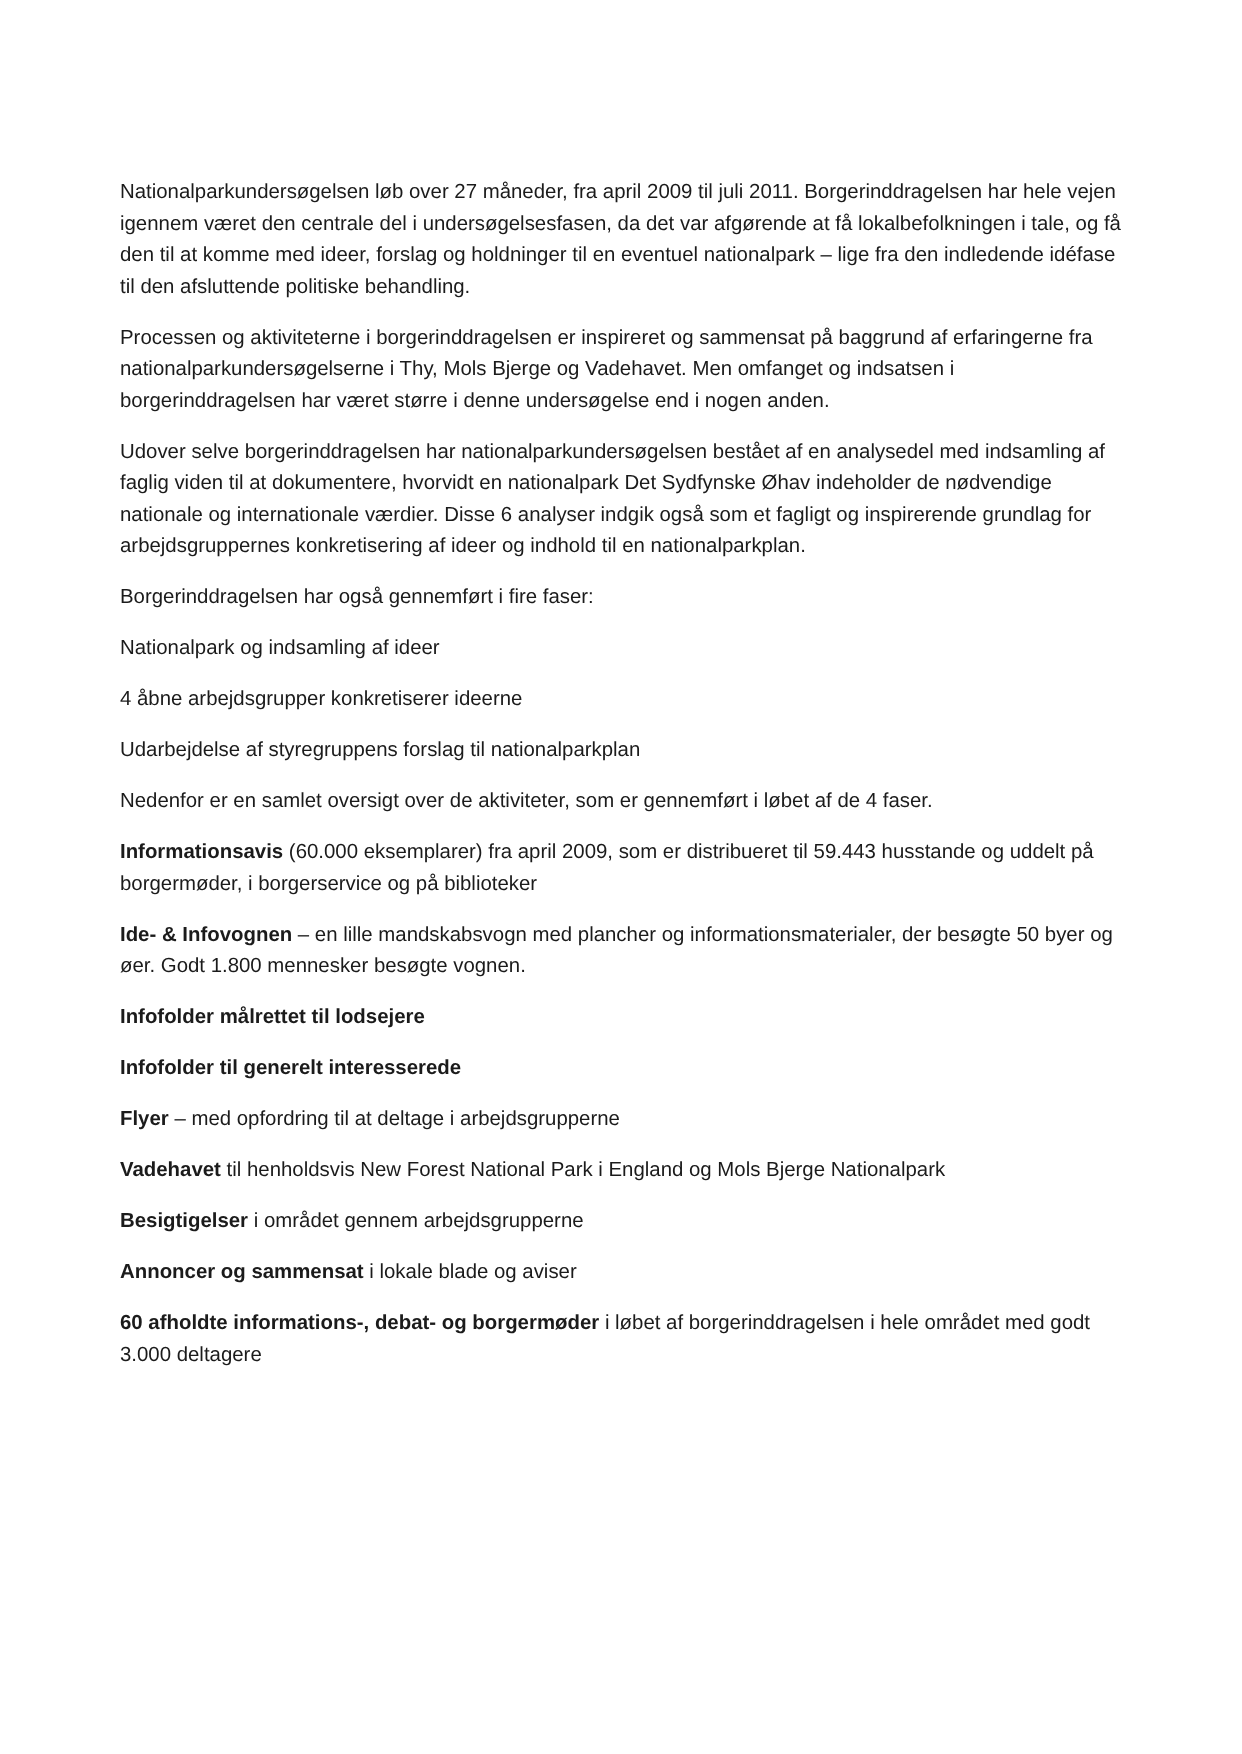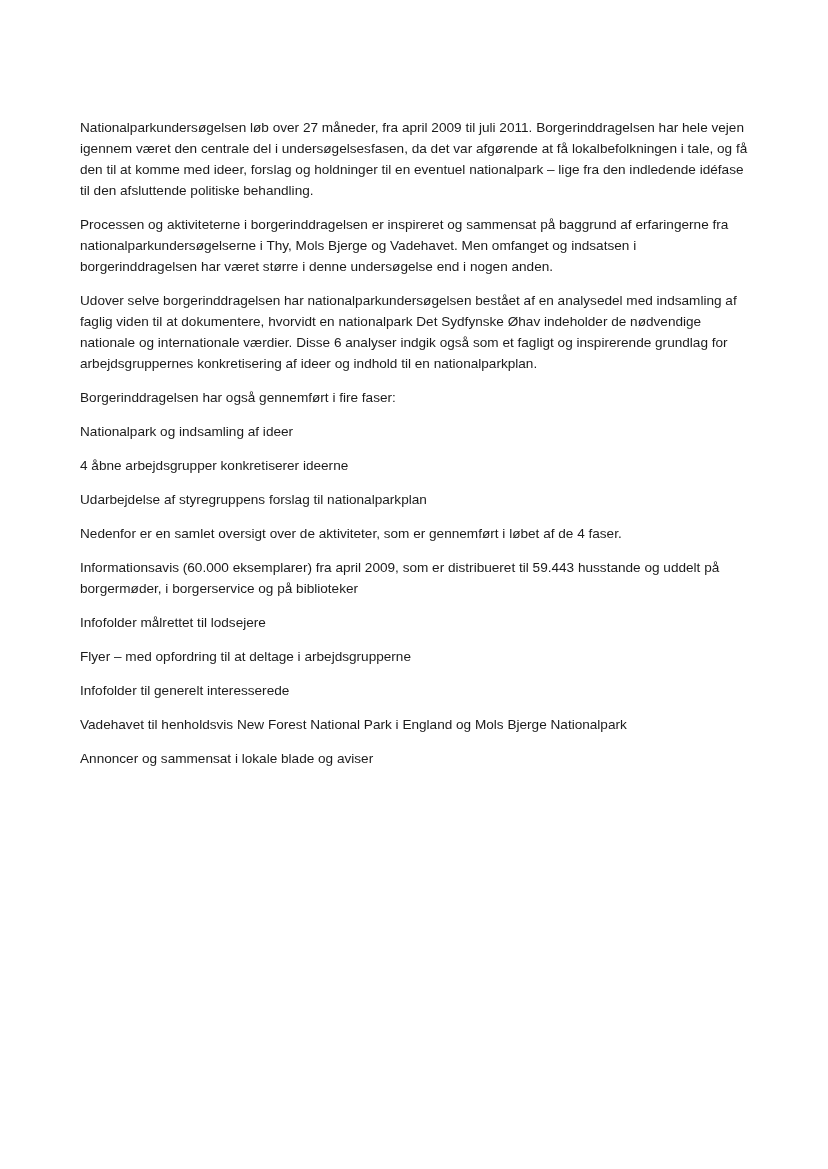--- a/index.html
+++ b/index.html
@@ -17,21 +17,21 @@
     font-family: "Liberation Sans", sans-serif;
     font-size: 13.6px;
     line-height: 21px;
     color: #1b1b1b;
     overflow: hidden;
   }
   .para {
     margin: 0 0 13px 0;
   }
   .b {
-    font-weight: 400;
+    font-weight: 700;
   }
 </style>
 </head>
 <body>
 
 <div class="page">
 
   <p class="para"><span>Nationalparkundersøgelsen løb over 27 måneder, fra april 2009 til juli 2011. Borgerinddragelsen har hele vejen igennem været den centrale del i undersøgelsesfasen, da det var afgørende at få lokalbefolkningen i tale, og få den til at komme med ideer, forslag og holdninger til en eventuel nationalpark – lige fra den indledende idéfase til den afsluttende politiske behandling.</span></p>
 
   <p class="para"><span>Processen og aktiviteterne i borgerinddragelsen er inspireret og sammensat på baggrund af erfaringerne fra nationalparkundersøgelserne i Thy, Mols Bjerge og Vadehavet. Men omfanget og indsatsen i borgerinddragelsen har været større i denne undersøgelse end i nogen anden.</span></p>
@@ -44,27 +44,30 @@
 
   <p class="para"><span>4 åbne arbejdsgrupper konkretiserer ideerne</span></p>
 
   <p class="para"><span>Udarbejdelse af styregruppens forslag til nationalparkplan</span></p>
 
 
   <p class="para"><span>Nedenfor er en samlet oversigt over de aktiviteter, som er gennemført i løbet af de 4 faser.</span></p>
 
   <p class="para"><span class="b">Informationsavis</span><span> (60.000 eksemplarer) fra april 2009, som er distribueret til 59.443 husstande og uddelt på borgermøder, i borgerservice og på biblioteker</span></p>
 
+  <p class="para"><span class="b">Ide- &amp; Infovognen</span><span> – en lille mandskabsvogn med plancher og informationsmaterialer, der besøgte 50 byer og øer. Godt 1.800 mennesker besøgte vognen.</span></p>
 
   <p class="para"><span class="b">Infofolder målrettet til lodsejere</span></p>
 
+  <p class="para"><span class="b">Infofolder til generelt interesserede</span></p>
+
   <p class="para"><span class="b">Flyer</span><span> – med opfordring til at deltage i arbejdsgrupperne</span></p>
-
-  <p class="para"><span class="b">Infofolder til generelt interesserede</span></p>
 
   <p class="para"><span class="b">Vadehavet</span><span> til henholdsvis New Forest National Park i England og Mols Bjerge Nationalpark</span></p>
 
+  <p class="para"><span class="b">Besigtigelser</span><span> i området gennem arbejdsgrupperne</span></p>
 
   <p class="para"><span class="b">Annoncer og sammensat</span><span> i lokale blade og aviser</span></p>
 
+  <p class="para"><span class="b">60 afholdte informations-, debat- og borgermøder</span><span> i løbet af borgerinddragelsen i hele området med godt 3.000 deltagere</span></p>
 
 
 </div>
 
 </body></html>

